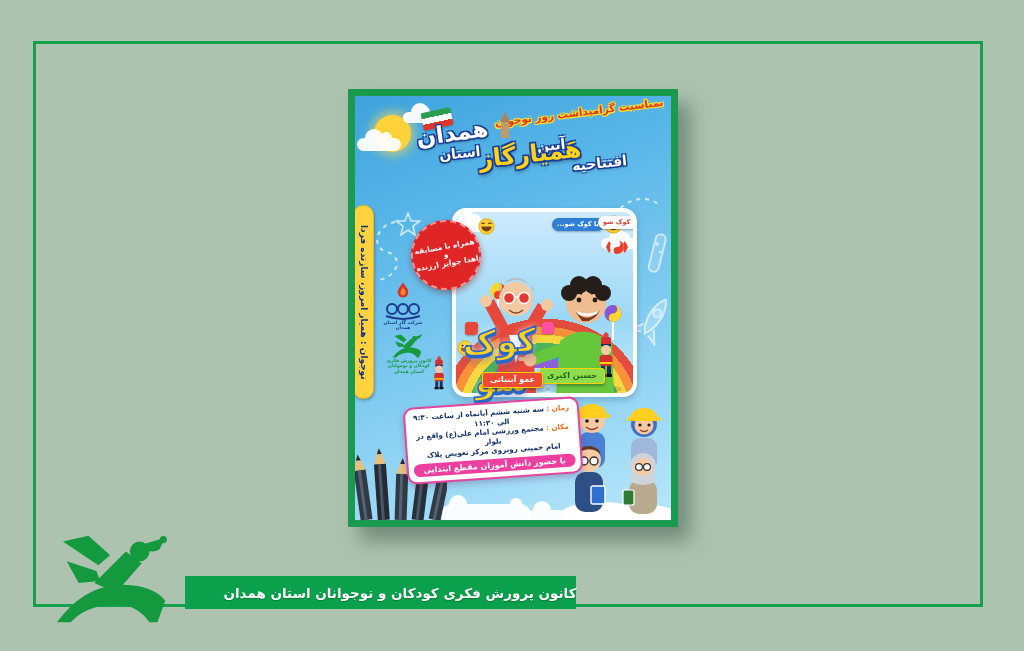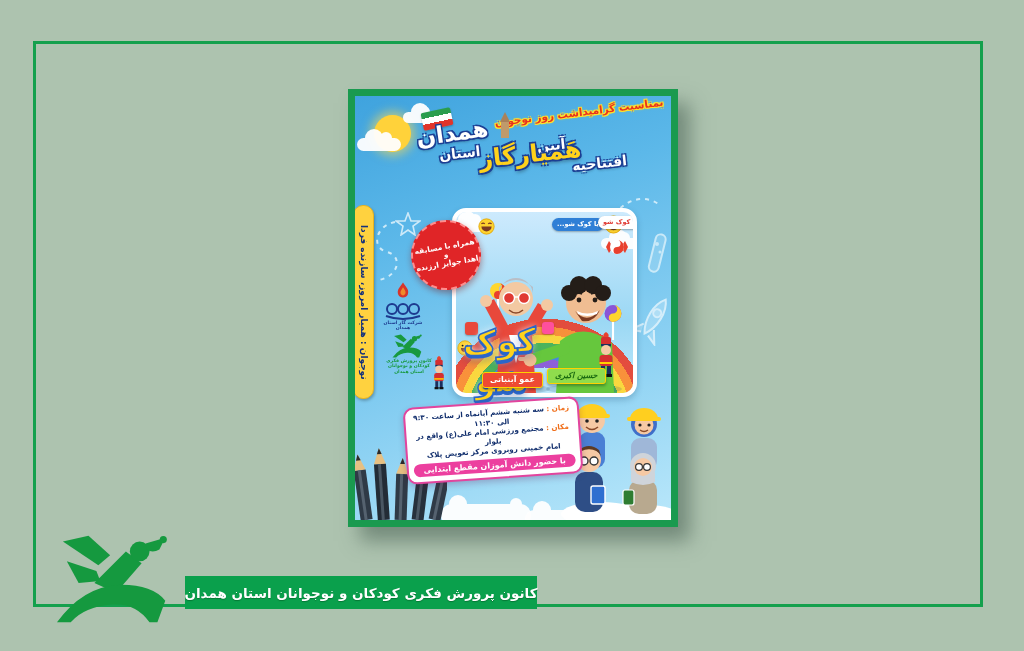--- a/index.html
+++ b/index.html
@@ -69,36 +69,36 @@
   
   .show-title{left:83px;top:226px;width:125px;text-align:center;direction:rtl;z-index:5;
               font-size:33px;font-weight:bold;color:#ffd21c;transform:rotate(-3deg);
               -webkit-text-stroke:1.6px #2b66c9;
               text-shadow:0 3px 0 #2b66c9,0 0 7px #ffffff,0 5px 8px rgba(0,40,120,.45);}
   .performed{left:136px;top:277px;width:46px;text-align:center;direction:rtl;z-index:6;
              font-size:6.5px;font-weight:bold;color:#fff;text-shadow:0 0 2px #1c3f94,0 1px 2px #1c3f94;}
   .name-badge{position:absolute;height:16px;border-radius:3px;border:1.6px solid #ffd200;
               font-size:8px;font-weight:bold;direction:rtl;text-align:center;line-height:13px;
               padding:0 7px;z-index:6;box-shadow:0 2px 3px rgba(0,0,0,.3);white-space:nowrap;}
-  .badge-green{left:192px;top:272px;background:#8fdc4d;color:#1b6b12;font-style:italic;}
+  .badge-green{left:184px;top:272px;background:#8fdc4d;color:#1b6b12;}
   .badge-red{left:127px;top:276px;background:#ef4a33;color:#fff;}
   
   .info{left:50px;top:306px;width:176px;border:2px solid #e2459e;border-radius:10px;background:#fff;
         transform:rotate(-4deg);direction:rtl;text-align:center;padding:4px 5px 5px;z-index:5;
         box-shadow:0 3px 6px rgba(90,20,70,.25);}
   .info .row{font-size:7.2px;font-weight:bold;color:#13306e;line-height:9.5px;}
   .info .lbl{color:#f0701d;}
   .info .aud{margin-top:3px;background:#ec3f9f;color:#fff;border-radius:7px;font-size:8px;
              font-weight:bold;line-height:13px;}
   .doodle{position:absolute;opacity:.8;z-index:1;}
   .z2{z-index:2;} .z3{z-index:3;} .z4{z-index:4;} .z5{z-index:5;}
   
   .footer-bird{left:55px;top:535px;width:128px;height:88px;z-index:6;}
   .banner{left:185px;top:576px;width:352px;height:33px;background:#0aa04c;z-index:5;
-          display:flex;align-items:center;justify-content:center;}
+          display:flex;align-items:center;justify-content:center;padding-left:39px;}
   .banner span{color:#fff;font-size:13.5px;font-weight:bold;direction:rtl;white-space:nowrap;
                text-shadow:0 1px 1px rgba(0,60,20,.4);}
 </style>
 </head>
 <body>
 
 <div class="abs frame"></div>
 
 <div class="abs poster">
 

